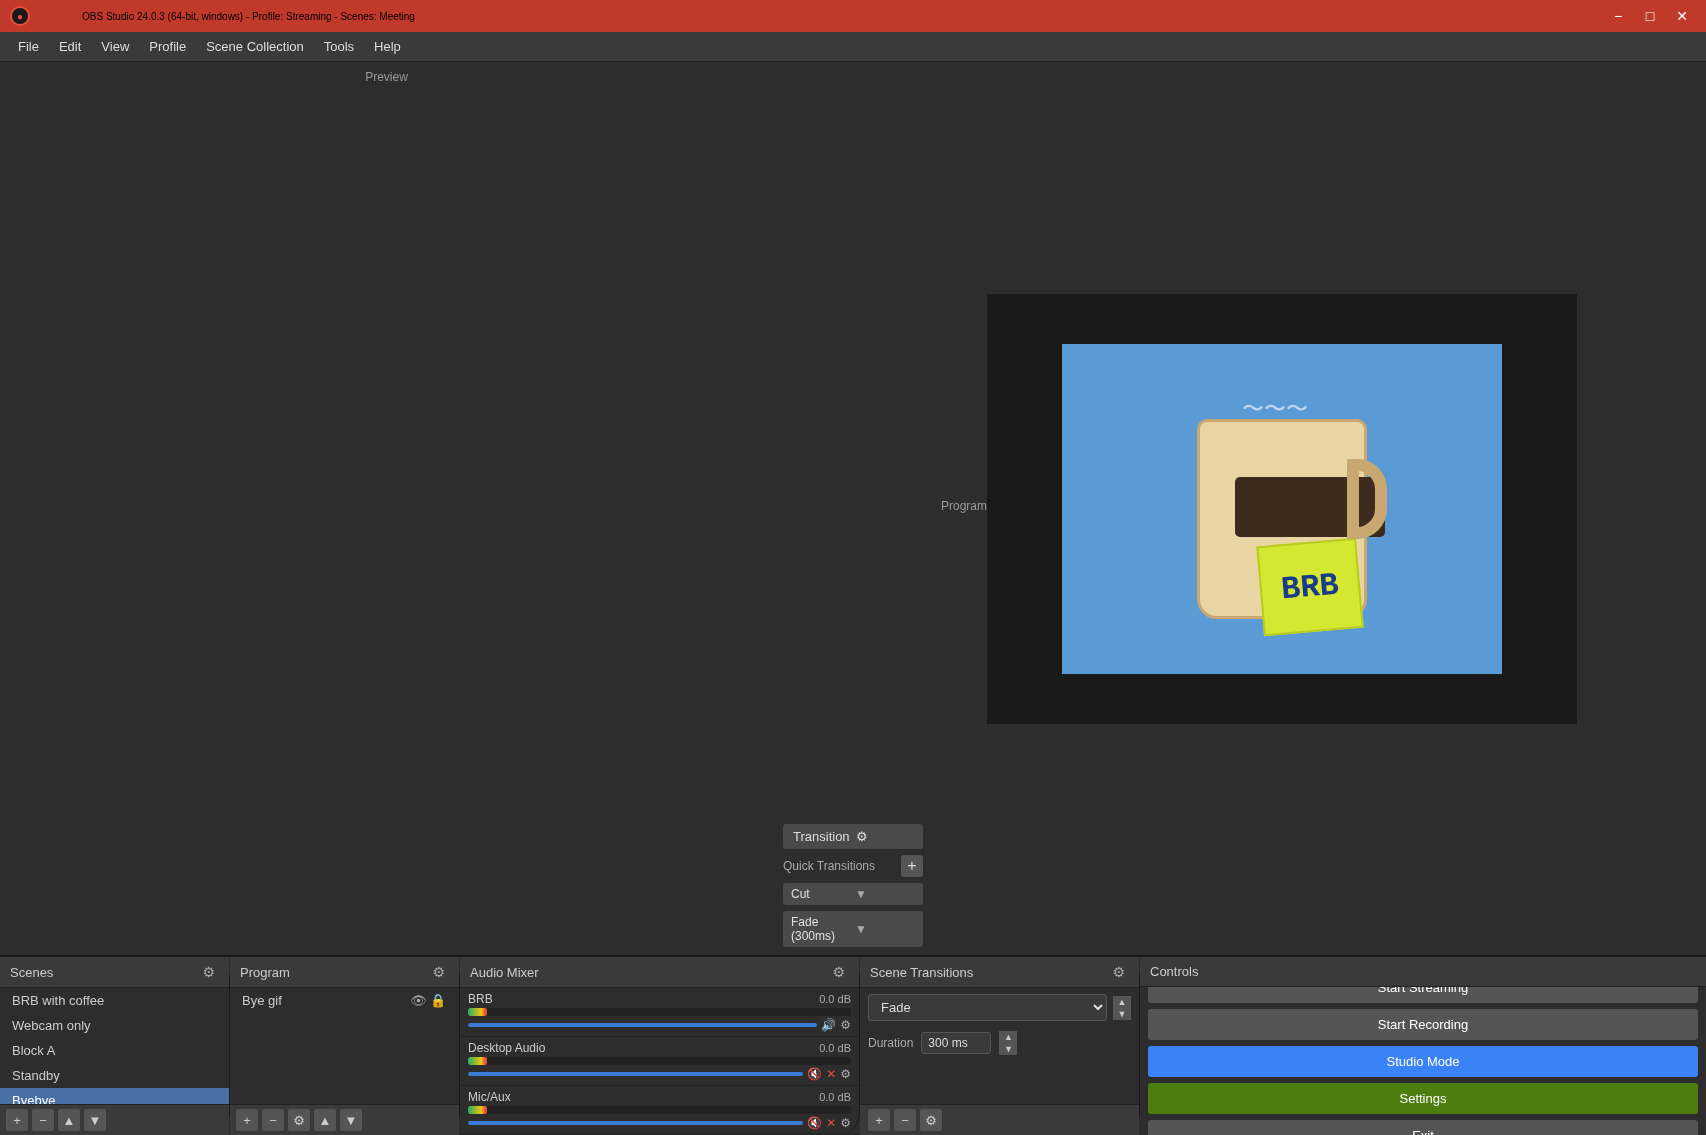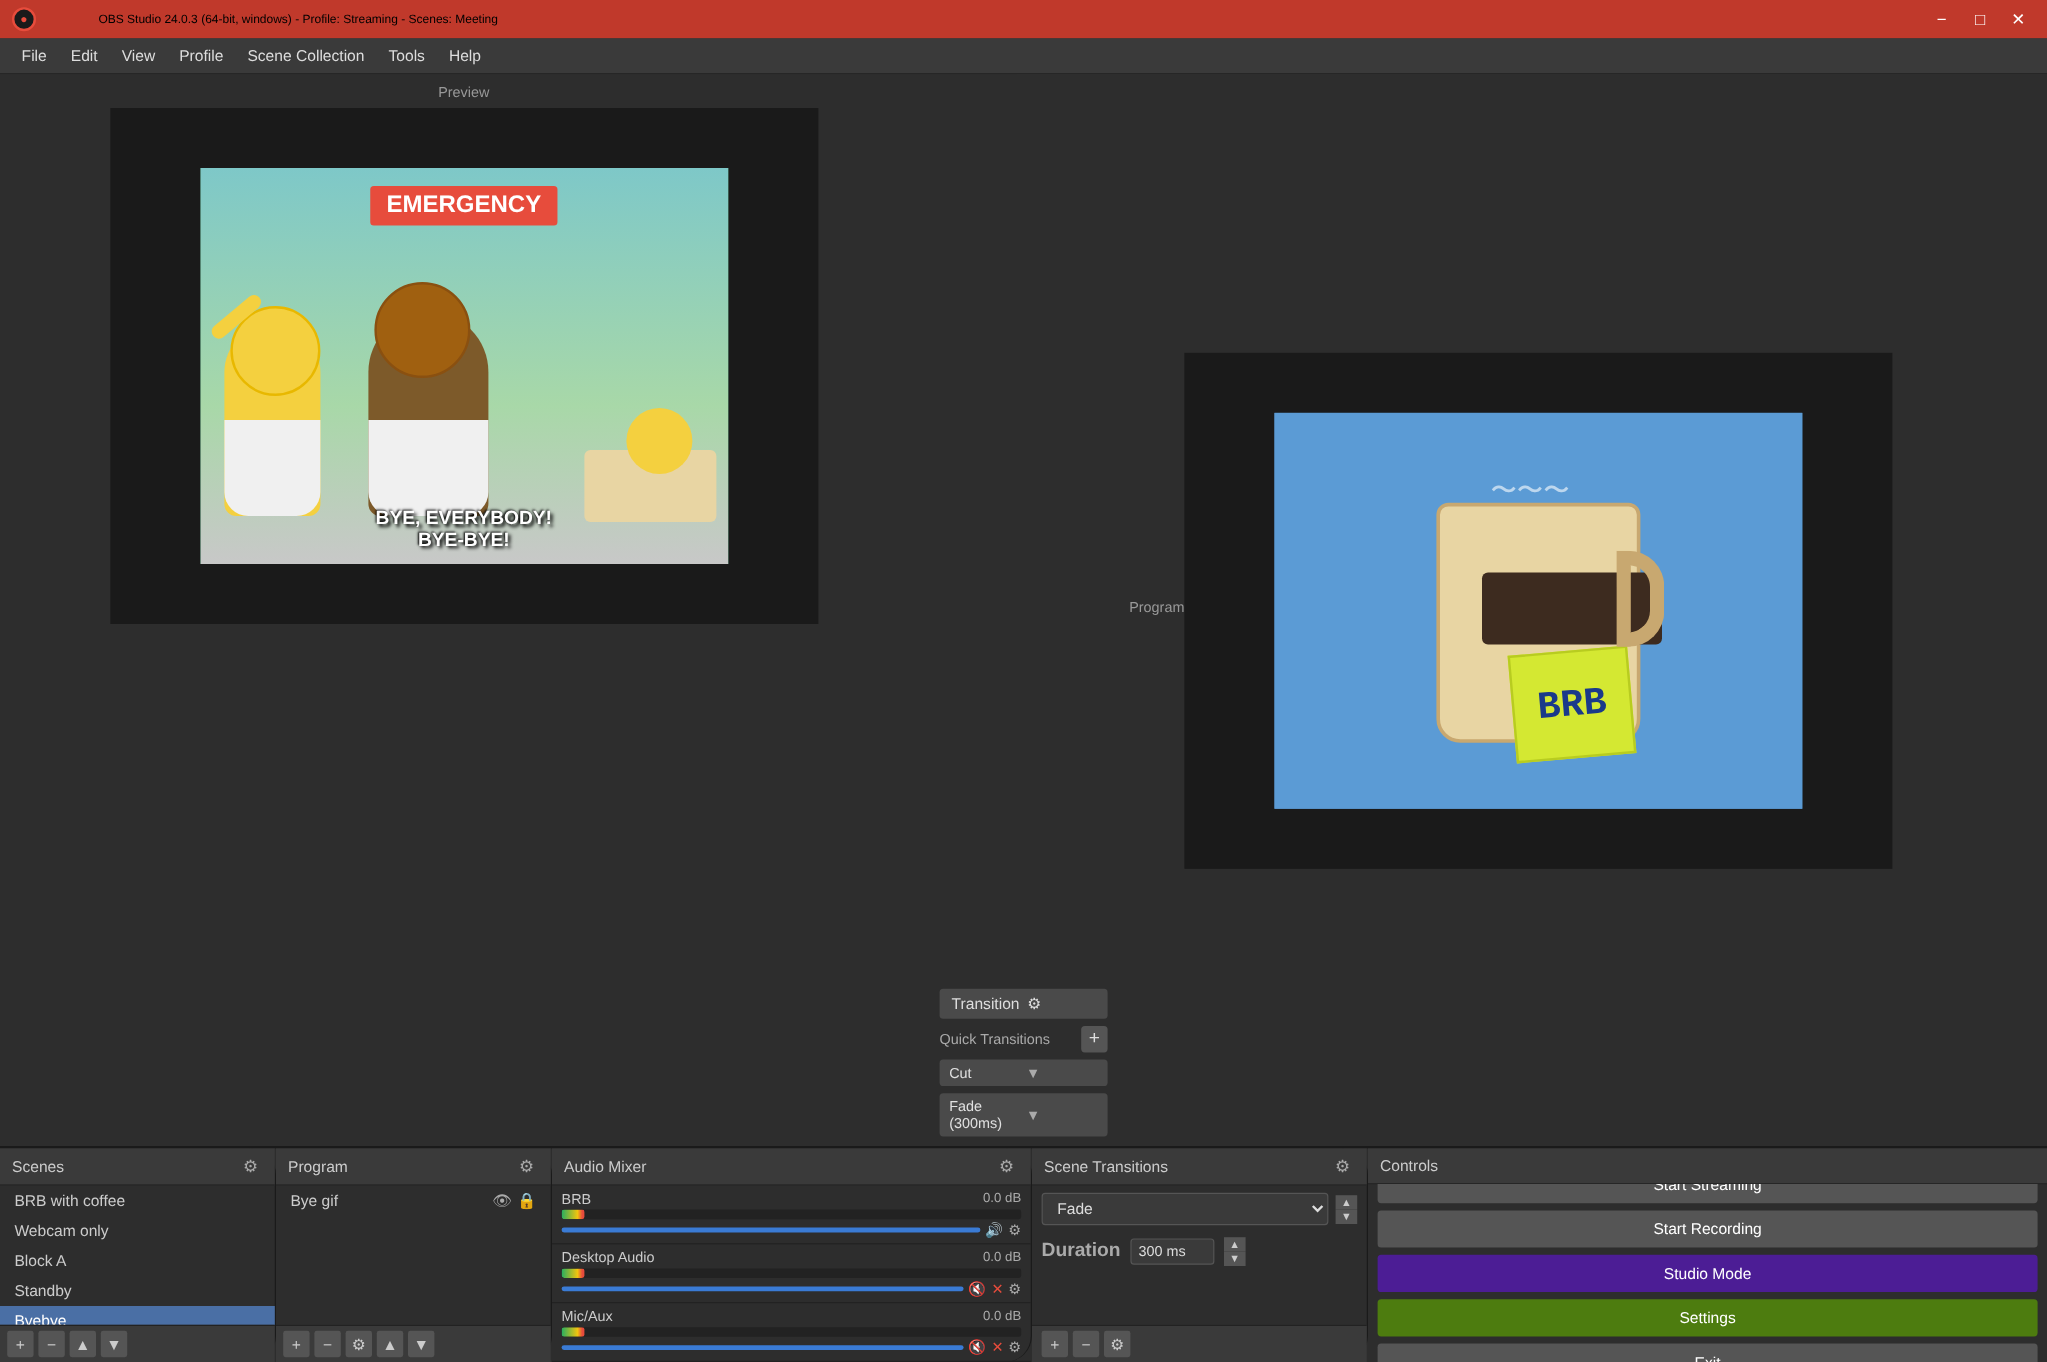--- a/index.html
+++ b/index.html
@@ -470,21 +470,21 @@
       font-size: 9px;
       cursor: pointer;
       display: flex; align-items: center; justify-content: center;
     }
     .duration-row {
       display: flex;
       align-items: center;
       padding: 4px 8px;
       gap: 8px;
     }
-    .duration-label { font-size: 16px; color: #aaa; font-weight: bold; }
+    .duration-label { font-size: 12px; color: #aaa; }
     .duration-input {
       background: #3a3a3a;
       border: 1px solid #555;
       color: #ddd;
       padding: 3px 6px;
       border-radius: 3px;
       font-size: 12px;
       width: 70px;
     }
     .trans-footer {
@@ -504,21 +504,21 @@
       margin: 3px 8px;
       padding: 8px;
       border: none;
       border-radius: 3px;
       font-size: 13px;
       cursor: pointer;
       color: #fff;
     }
     .btn-stream { background: #555; }
     .btn-record { background: #555; }
-    .btn-studio { background: #4c1d95; }
+    .btn-studio { background: #3b82f6; }
     .btn-settings { background: #4d7c0f; }
     .btn-exit { background: #555; }
 
     
     ::-webkit-scrollbar { width: 6px; }
     ::-webkit-scrollbar-track { background: #2d2d2d; }
     ::-webkit-scrollbar-thumb { background: #555; border-radius: 3px; }
 
     .panel-content {
       flex: 1;
@@ -545,45 +545,20 @@
   <span class="menu-item">Profile</span>
   <span class="menu-item">Scene Collection</span>
   <span class="menu-item">Tools</span>
   <span class="menu-item">Help</span>
 </div>
 
 <div id="main-area">
 
   <div id="preview-panel">
     <div class="panel-label">Preview</div>
-    <div id="preview-canvas">
-      <div id="preview-image">
-        <div class="simpsons-scene">
-          <div class="emergency-sign">EMERGENCY</div>
-
-          <div style="position:absolute; bottom:40px; left:20px; width:80px; height:160px; background:#f4d03f; border-radius:40px 40px 10px 10px;">
-            <div class="coat"></div>
-          </div>
-          <div style="position:absolute; bottom:40px; left:140px; width:100px; height:170px; background:#7d5a2a; border-radius:50px 50px 10px 10px;">
-            <div class="coat"></div>
-          </div>
-          <div style="position:absolute; bottom:140px; left:25px; width:75px; height:75px; background:#f4d03f; border-radius:50%; border:2px solid #e8b800;"></div>
-          <div style="position:absolute; bottom:155px; left:145px; width:80px; height:80px; background:#a06010; border-radius:50%; border:2px solid #8a5010;"></div>
-
-          <div style="position:absolute; bottom:200px; left:5px; width:50px; height:12px; background:#f4d03f; border-radius:6px; transform:rotate(-40deg);"></div>
-
-          <div style="position:absolute; bottom:35px; right:10px; width:110px; height:60px; background:#e8d5a3; border-radius:5px;"></div>
-          <div style="position:absolute; bottom:75px; right:30px; width:55px; height:55px; background:#f4d03f; border-radius:50%;"></div>
-          <div class="caption-text">
-            <span>BYE, EVERYBODY!</span><br>
-            <span>BYE-BYE!</span>
-          </div>
-        </div>
-      </div>
-    </div>
   </div>
 
   <div id="transition-panel">
     <div class="transition-header">
       <span>Transition</span>
       <span class="gear-icon-sm">⚙</span>
     </div>
     <div class="quick-transitions-row">
       <span class="quick-transitions-label">Quick Transitions</span>
       <button class="plus-btn">+</button>

